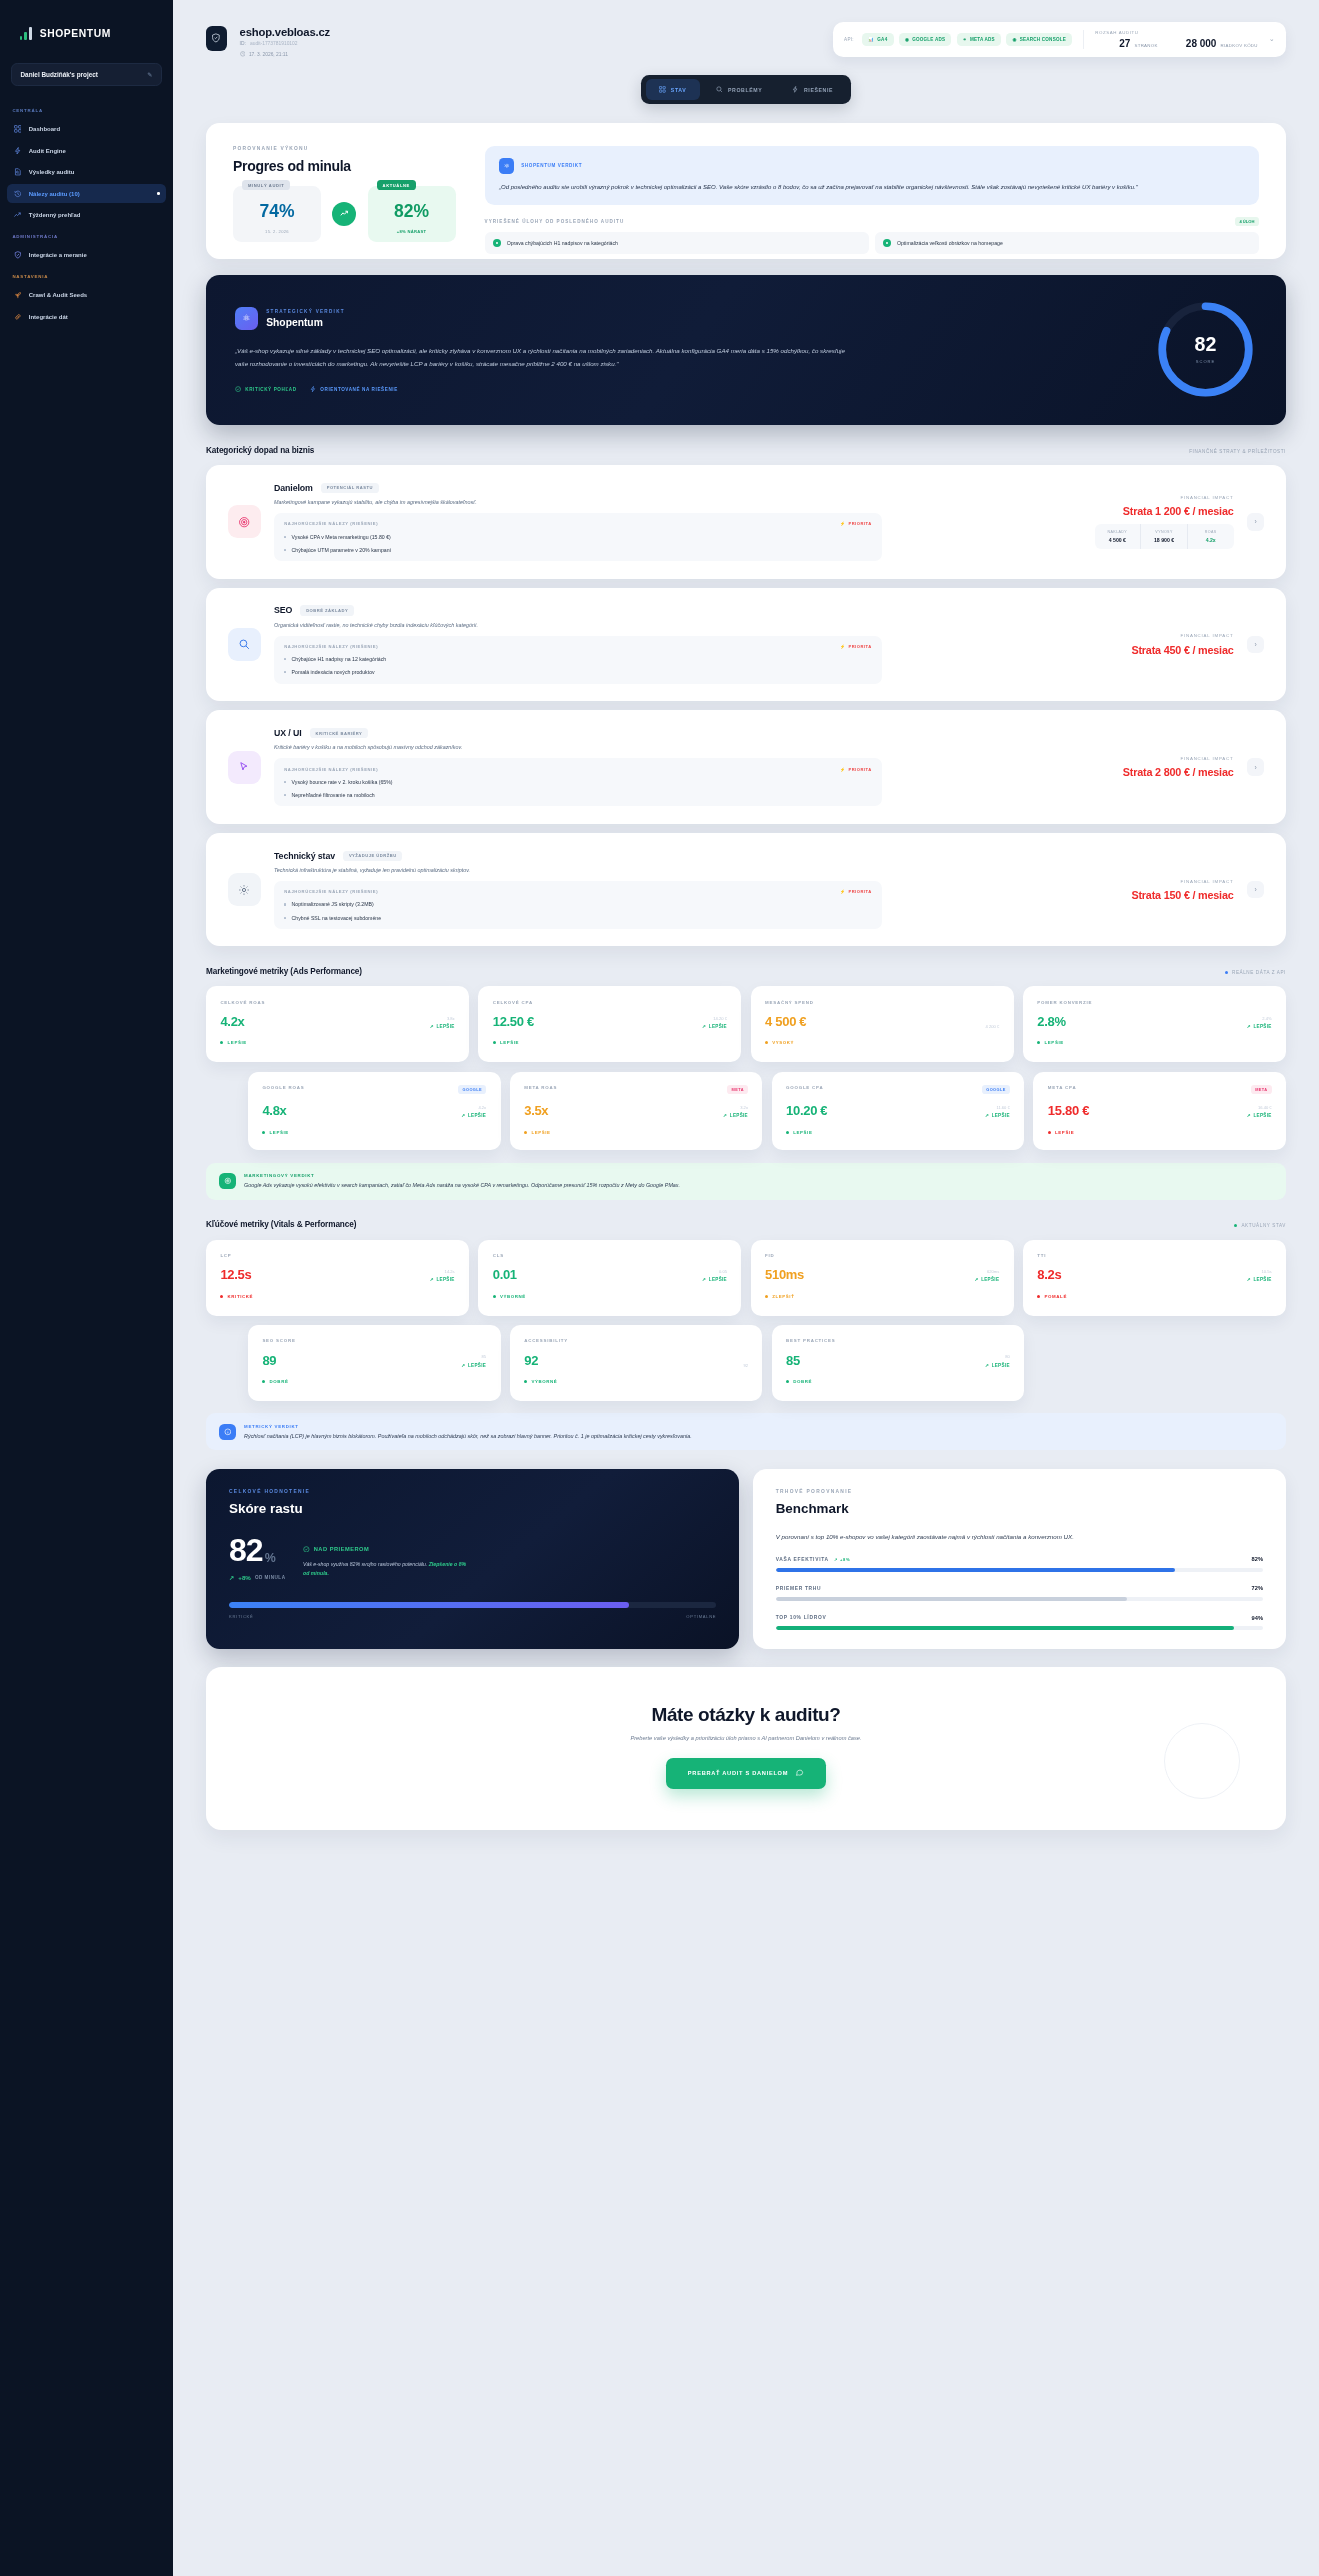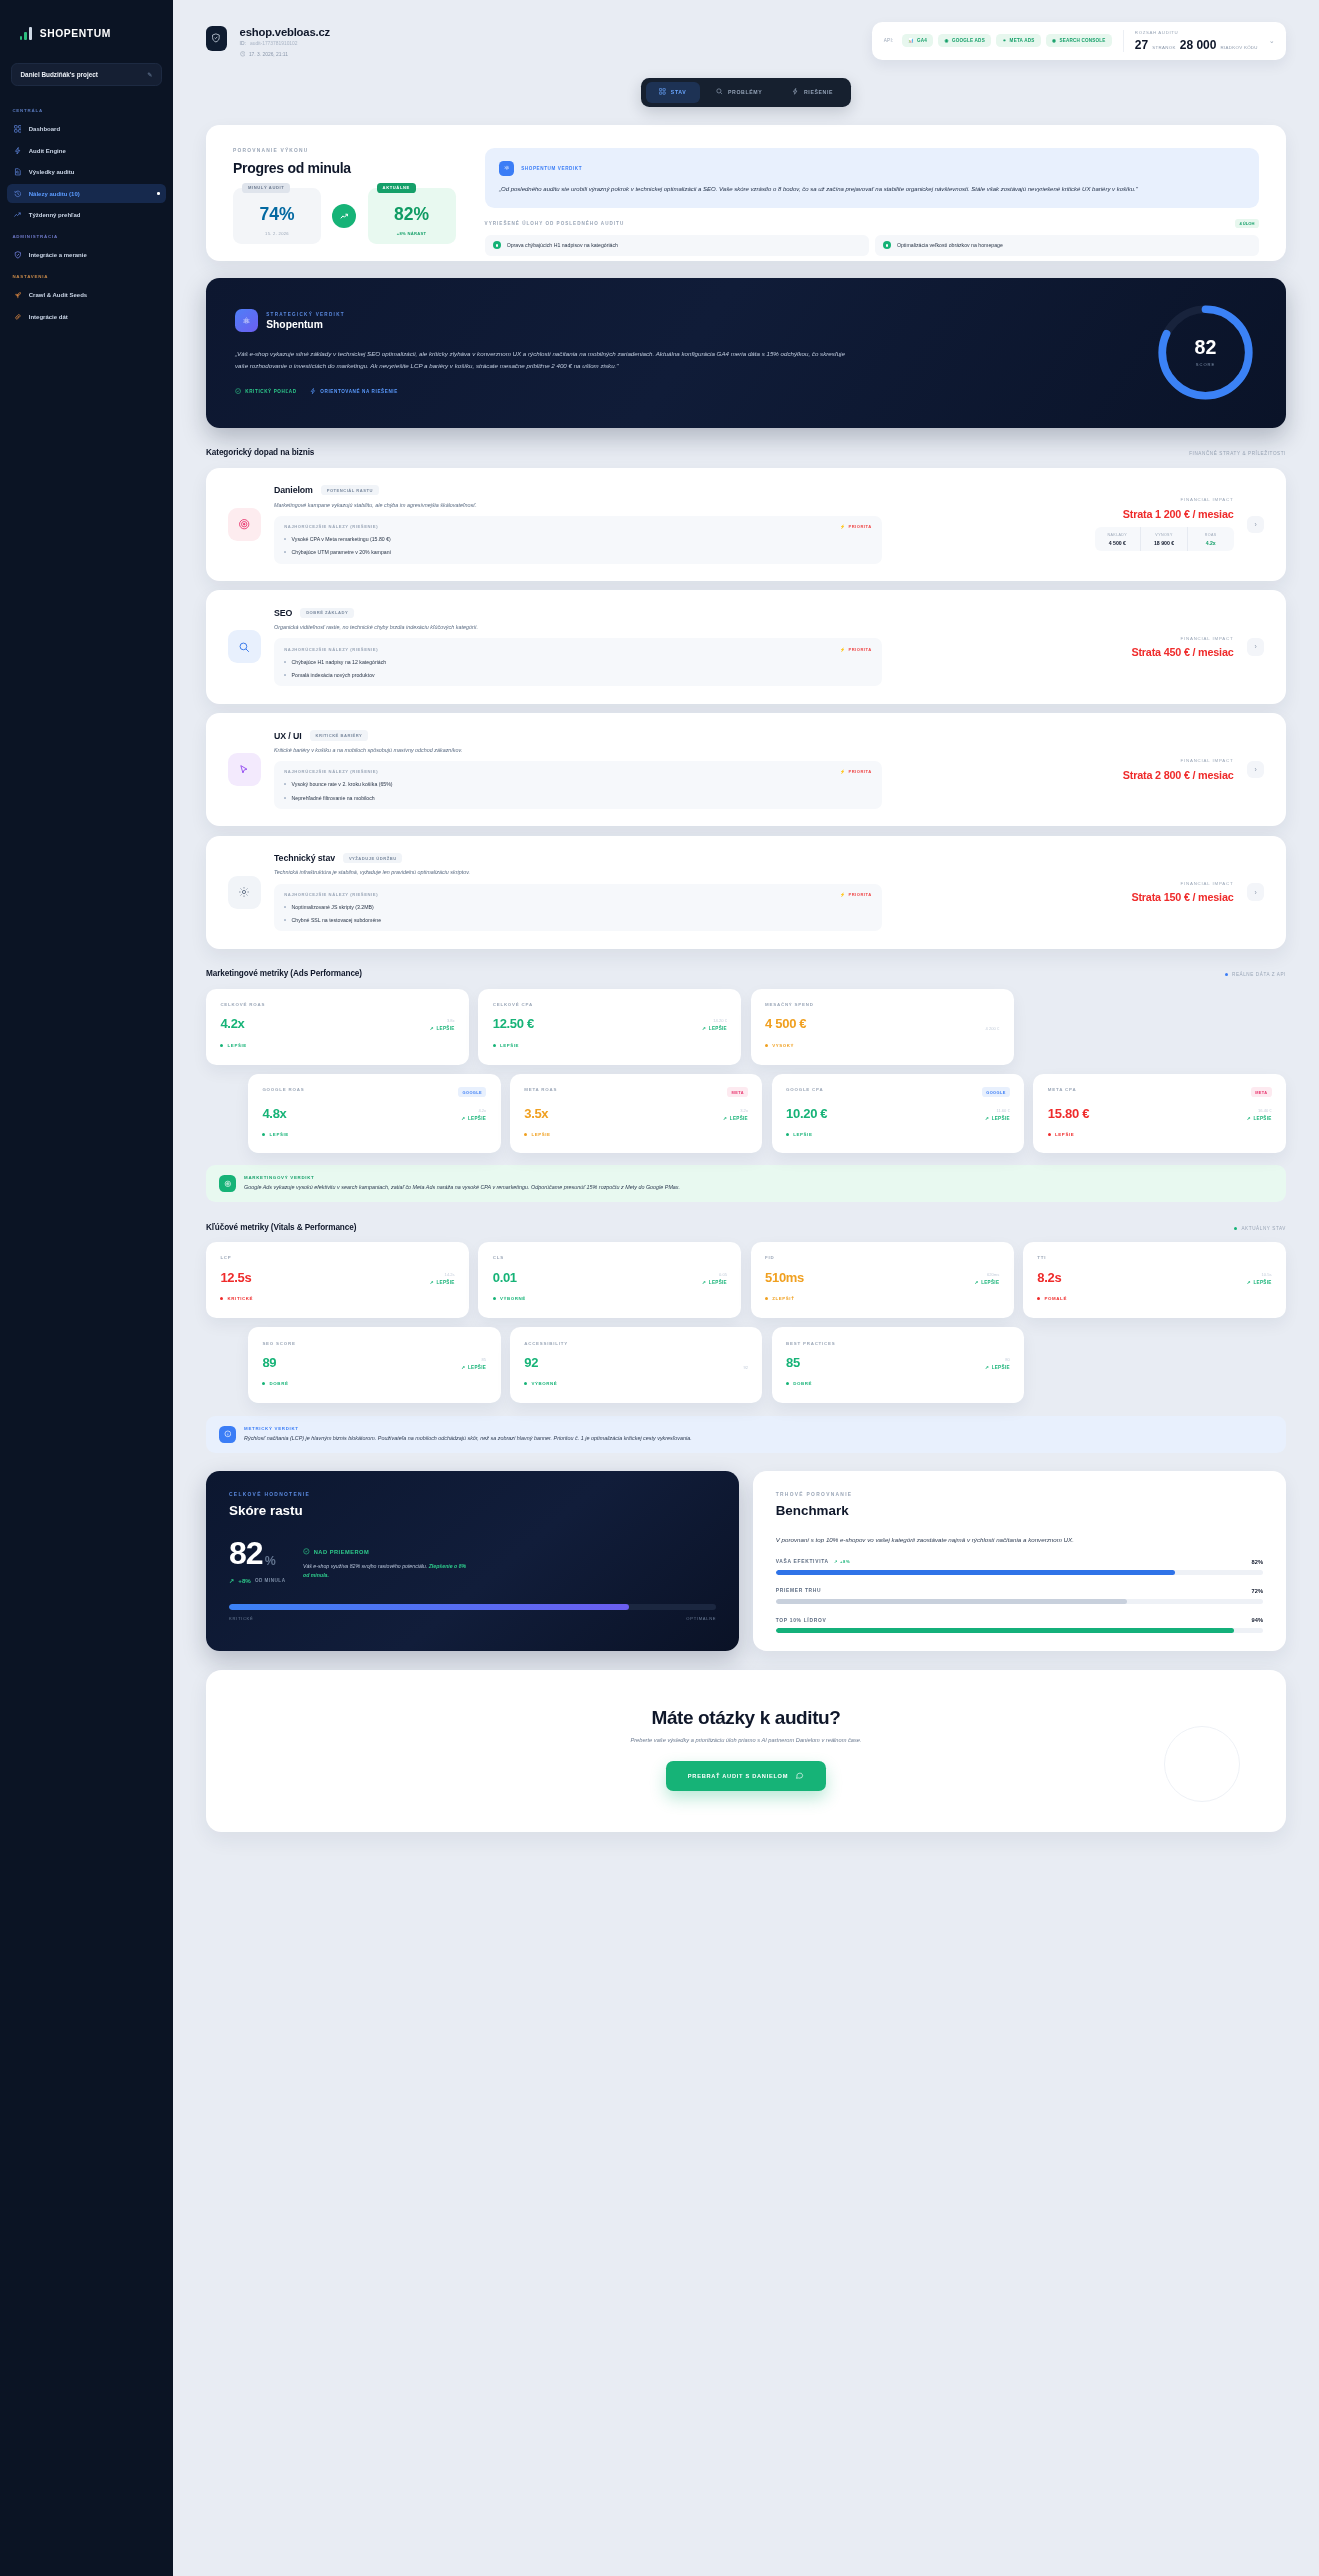--- a/index.html
+++ b/index.html
@@ -71,21 +71,21 @@
      padding:8.2px 11.3px; display:flex; align-items:center; gap:8.2px;
      box-shadow:0 5.2px 13.4px rgba(20,35,70,.07); }
   .scope-api { color:#9aa6b7; font-size:4.6px; letter-spacing:0.3px; }
   .api-chips { display:flex; gap:5.2px; }
   .chip { background:#e7f7ee; color:#16a06a; border-radius:4.6px;
      padding:4.1px 6.2px; font-size:4.6px; font-weight:bold; letter-spacing:0.2px;
      display:flex; align-items:center; gap:3.1px; }
   .scope-divider { width:0.5px; align-self:stretch; background:#eceff4; margin:0 3.1px;}
   .scope-right .lab { color:#9aa6b7; font-size:4.4px; letter-spacing:0.6px; }
   .scope-right .vals { display:flex; align-items:baseline; gap:4.1px; margin-top:3.1px;}
-  .scope-right .big { font-size:12px; font-weight:bold; }
+  .scope-right .big { font-size:10px; font-weight:bold;margin-left:24px; }
   .scope-right .unit { font-size:4.4px; color:#8b98ab; letter-spacing:0.3px;}
   .caret { color:#9aa6b7; font-size:6.7px; margin-left:3.1px; }
 
   .tabs { display:flex; justify-content:center; margin-top:17.5px; }
   .tabs-inner { background:#16202f; border-radius:8.2px; padding:4.1px;
      display:flex; gap:3.1px; box-shadow:0 5.2px 14.4px rgba(15,25,45,.18); }
   .tab { display:flex; align-items:center; gap:5.2px; padding:6.7px 13.4px;
      border-radius:5.7px; color:#93a2b7; font-size:5.2px; font-weight:bold;
      letter-spacing:0.6px; cursor:pointer; }
   .tab.active { background:#1d3254; color:#6aa6ff; }
@@ -831,20 +831,39 @@
       <span class="mc-val orange">4 500 €</span>
       <span class="mc-cmp">
               <div class="mc-prev">4 200 €</div>
             </span>
     </div>
     <div class="mc-state" style="color:#f0a020">
       <span class="d" style="background:#f0a020"></span>
             <span>VYSOKÝ</span>
     </div>
         </div>
+        <div class="mcard">
+    <div class="mc-top">
+      <span class="mc-lab">POMER KONVERZIE</span>
+    </div>
+    <div class="mc-mid">
+      <span class="mc-val green">2.8%</span>
+      <span class="mc-cmp">
+              <div class="mc-prev">2.4%</div>
+              <div class="mc-delta">
+                <span>↗</span>
+                <span>LEPŠIE</span>
+              </div>
+            </span>
+    </div>
+    <div class="mc-state" style="color:#16b377">
+      <span class="d" style="background:#16b377"></span>
+            <span>LEPŠIE</span>
+    </div>
+        </div>
       </div>
     <div class="metric-grid" id="ads-grid-2">
         <div class="mcard">
     <div class="mc-top">
       <span class="mc-lab">GOOGLE ROAS</span>
             <span class="mc-src google">GOOGLE</span>
     </div>
     <div class="mc-mid">
       <span class="mc-val green">4.8x</span>
       <span class="mc-cmp">

